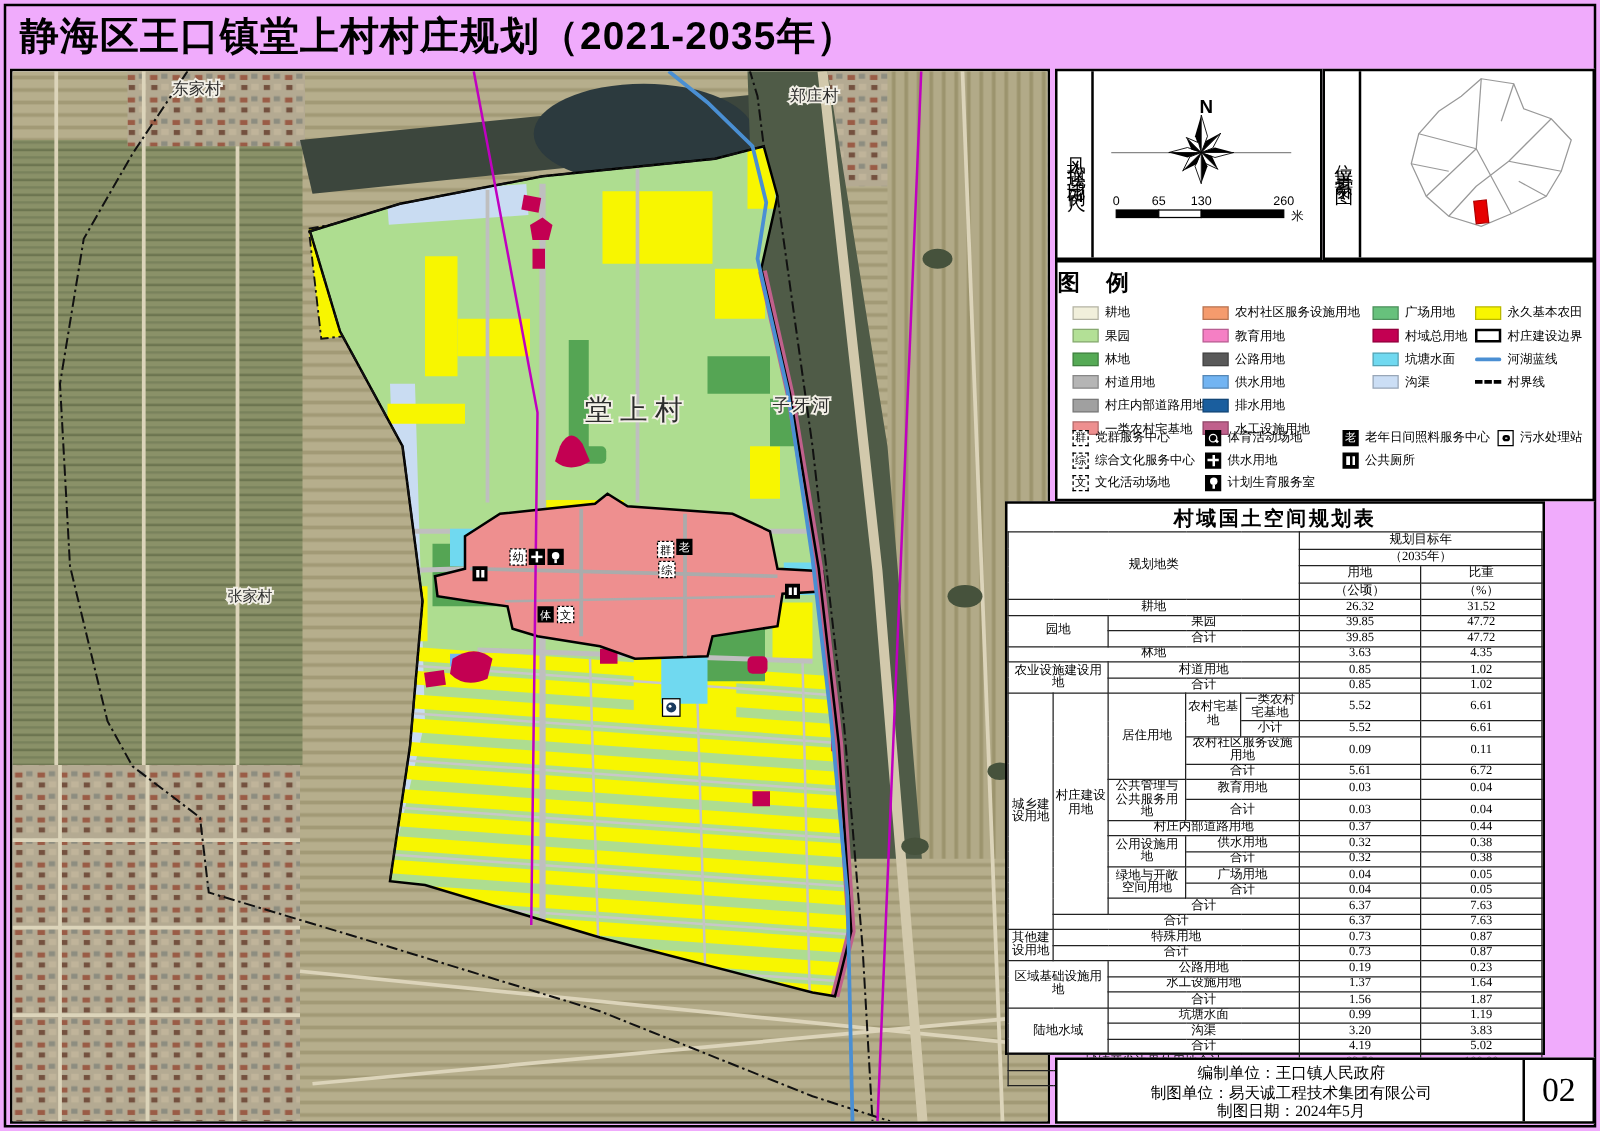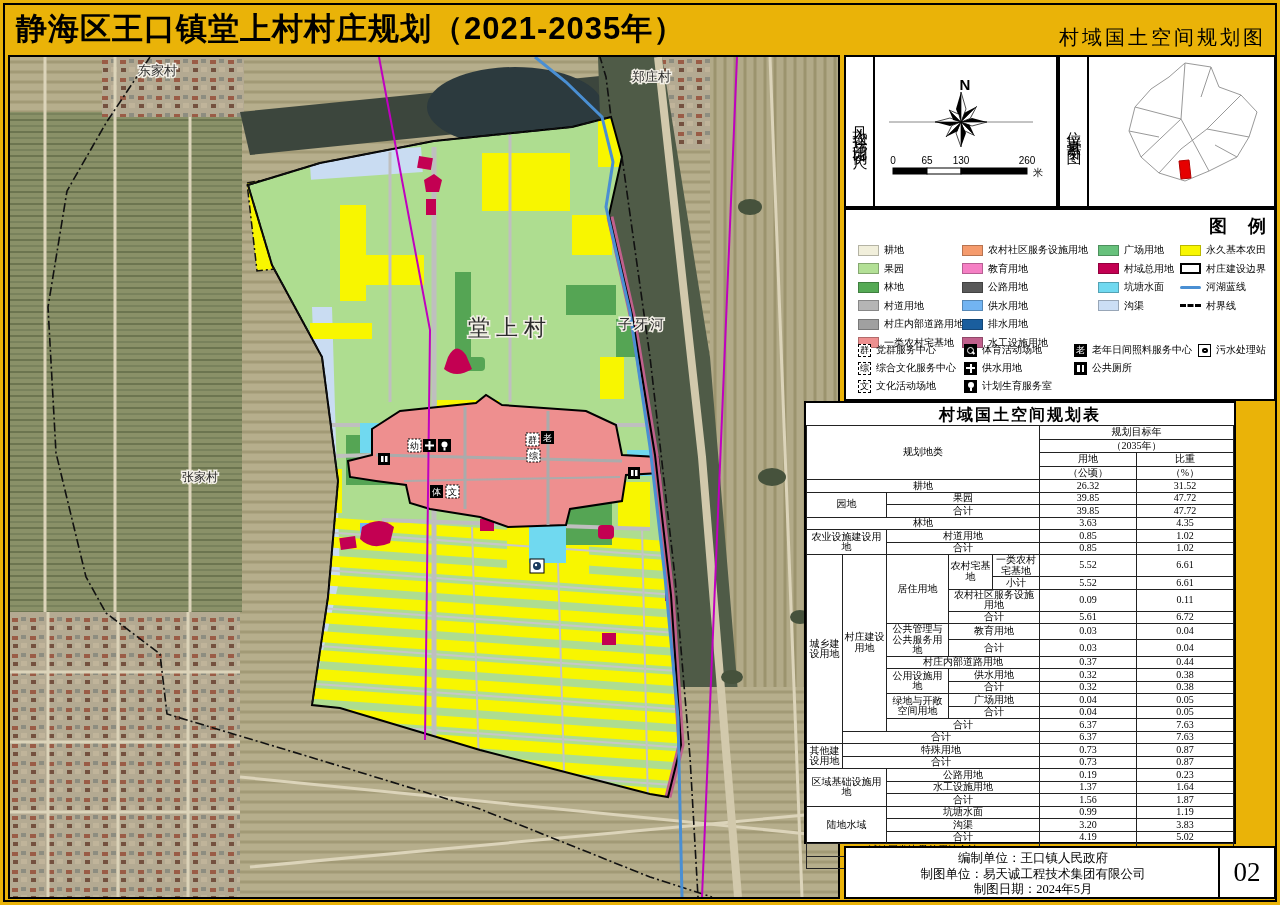--- a/index.html
+++ b/index.html
@@ -1,28 +1,28 @@
 <!DOCTYPE html>
 <html><head>
 <meta charset="utf-8">
 <style>
   html,body{margin:0;padding:0;background:#fff;}
-  .page{position:relative;width:1280px;height:905px;background:#eab308;overflow:hidden;
+  .page{position:relative;width:1280px;height:905px;background:#f0abfc;overflow:hidden;
         font-family:"Liberation Sans","DejaVu Sans",sans-serif;color:#000;}
   .frame{position:absolute;inset:3px;border:2px solid #000;pointer-events:none;}
   
   .title{position:absolute;left:16px;top:8px;font-size:31px;font-weight:bold;letter-spacing:1px;}
   .subtitle{position:absolute;right:14px;top:24px;font-size:20px;letter-spacing:3px;}
   
   .box{position:absolute;border:2px solid #000;background:#fff;box-sizing:content-box;}
   .vlabel{position:absolute;left:0;top:0;bottom:0;width:27px;border-right:2px solid #000;
           writing-mode:vertical-rl;text-orientation:upright;font-size:15px;letter-spacing:5px;
           display:flex;align-items:center;justify-content:center;}
   
-  .leg-title{position:absolute;top:4px;left:0;right:0;text-align:right;font-size:18px;font-weight:bold;letter-spacing:8px;}
+  .leg-title{position:absolute;top:4px;left:0;right:0;text-align:left;font-size:18px;font-weight:bold;letter-spacing:8px;}
   .leg-col{position:absolute;top:34px;}
   .leg-item{display:flex;align-items:center;height:12px;margin-bottom:6.5px;white-space:nowrap;}
   .sw{width:21px;height:11px;flex:0 0 21px;border:1px solid rgba(0,0,0,.25);box-sizing:border-box;}
   .sw.outline{background:#fff;border:2px solid #000;}
   .sw.line{border:none;height:3px;background:#4a8fd3;border-radius:2px;}
   .sw.dash{border:none;height:0;border-top:3px dashed #000;background:none;}
   .leg-label{font-size:10px;margin-left:5px;}
   .fac-col{position:absolute;}
   .fac-item{display:flex;align-items:center;height:14px;margin-bottom:4px;white-space:nowrap;}
   .fic{width:13px;height:13px;flex:0 0 13px;position:relative;box-sizing:border-box;}
@@ -65,21 +65,20 @@
   svg text.maplbl{paint-order:stroke;stroke:#f2efe6;stroke-width:3px;fill:#2c2c2c;
        font-family:"Liberation Sans","DejaVu Sans",sans-serif;}
 </style>
 </head>
 <body>
 
 <div class="page">
   <div class="frame"></div>
 
   <div class="title">静海区王口镇堂上村村庄规划（2021-2035年）</div>
-  <div class="subtitle">村域国土空间规划图</div>
 
   <div class="box" style="left:8px;top:55px;width:828px;height:840px;">
   <svg width="828" height="840" viewBox="0 0 828 840">
     <defs>
       <pattern id="f1" width="10" height="10" patternUnits="userSpaceOnUse">
         <rect width="10" height="10" fill="#b6ae8c"></rect>
             <line x1="0" y1="5" x2="10" y2="5" stroke="#a29a76" stroke-width="3"></line>
       </pattern>
       <pattern id="f2" width="10" height="10" patternUnits="userSpaceOnUse" patternTransform="rotate(90)">
         <rect width="10" height="10" fill="#b2aa88"></rect>

